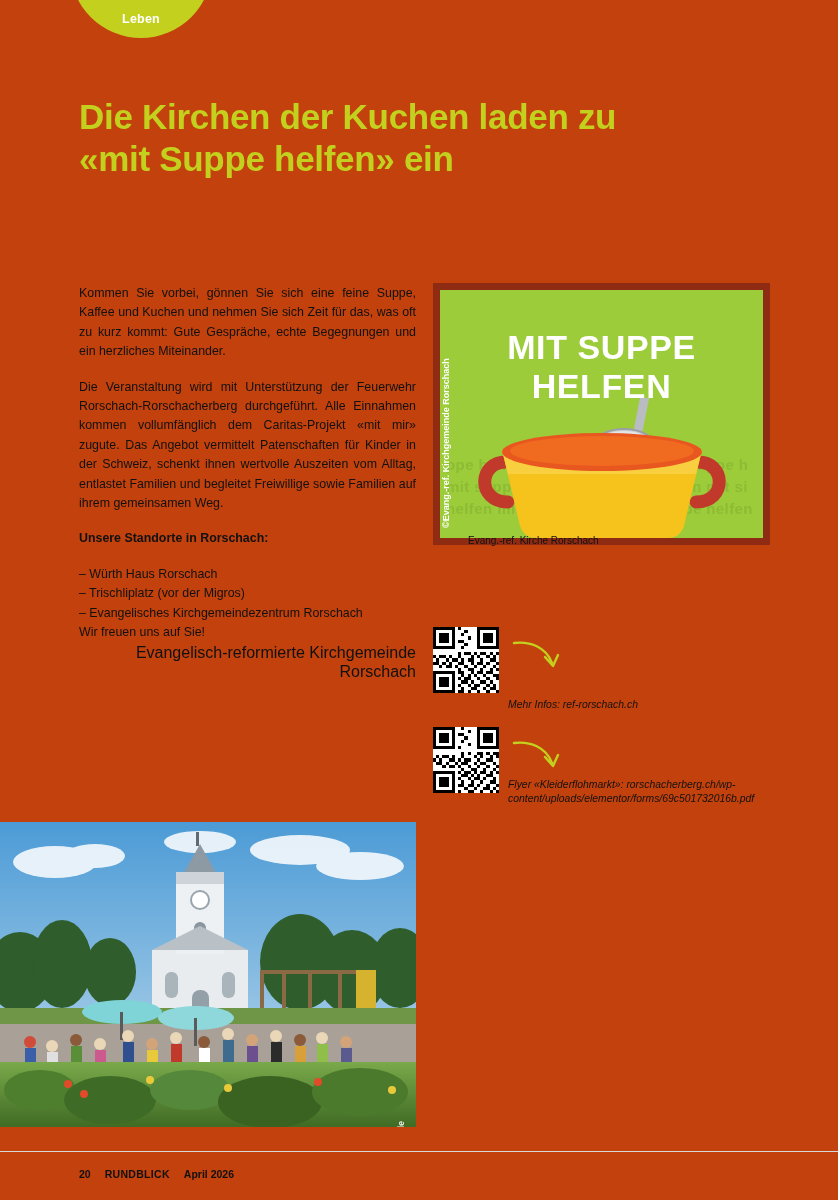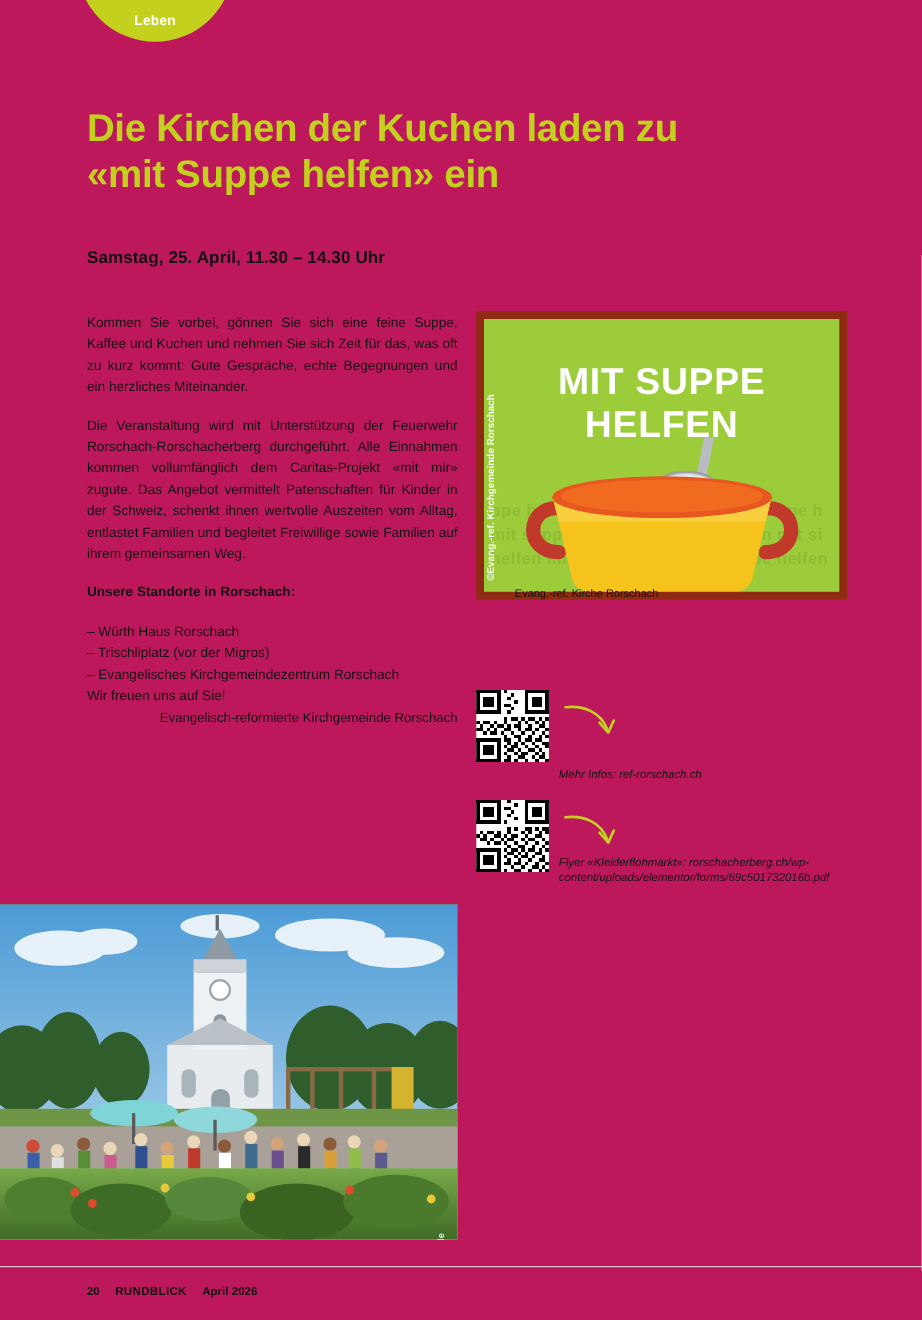--- a/index.html
+++ b/index.html
@@ -12,21 +12,21 @@
     height: 1200px;
     position: relative;
     font-family: "Liberation Sans", sans-serif;
     color: #111111;
     overflow: hidden;
   }
 
   .page {
     position: absolute;
     inset: 0;
-    background: #be185d;
+    background: #c2410c;
   }
 
   
   .category-tab {
     position: absolute;
     left: 70px;
     top: -44px;
     width: 142px;
     height: 82px;
     background: #c3d11e;
@@ -104,21 +104,21 @@
     display: inline-block;
     padding-left: 10px;
   }
   .closing {
     margin-top: 17px;
     text-align: left;
   }
   .signature {
     margin-top: 17px;
     text-align: right;
-    font-size: 12px;
+    font-size: 16px;
   }
 
   
   .poster {
     position: absolute;
     left: 433px;
     top: 283px;
     width: 337px;
     height: 262px;
     background: #8e2b12;
@@ -257,21 +257,20 @@
 
   <div class="category-tab">
     <span>Leben</span>
   </div>
 
   <div class="headline">
     <div>Die Kirchen der Kuchen laden zu</div>
     <div>«mit Suppe helfen» ein</div>
   </div>
 
-  <div class="subline">Samstag, 25. April, 11.30 – 14.30 Uhr</div>
 
   <div class="body-col">
     <p>Kommen Sie vorbei, gönnen Sie sich eine feine Suppe, Kaffee und Kuchen und nehmen Sie sich Zeit für das, was oft zu kurz kommt: Gute Gespräche, echte Begegnungen und ein herzliches Miteinander.</p>
     <p>Die Veranstaltung wird mit Unterstützung der Feuerwehr Rorschach-Rorschacherberg durchgeführt. Alle Einnahmen kommen vollumfänglich dem Caritas-Projekt «mit mir» zugute. Das Angebot vermittelt Patenschaften für Kinder in der Schweiz, schenkt ihnen wertvolle Auszeiten vom Alltag, entlastet Familien und begleitet Freiwillige sowie Familien auf ihrem gemeinsamen Weg.</p>
     <p class="locations-title">Unsere Standorte in Rorschach:</p>
     <ul class="locations-list">
       <li><span>– Würth Haus Rorschach</span></li>
       <li><span>– Trischliplatz (vor der Migros)</span></li>
       <li>
         <span>– Evangelisches Kirchgemeindezentrum Rorschach</span><br>

